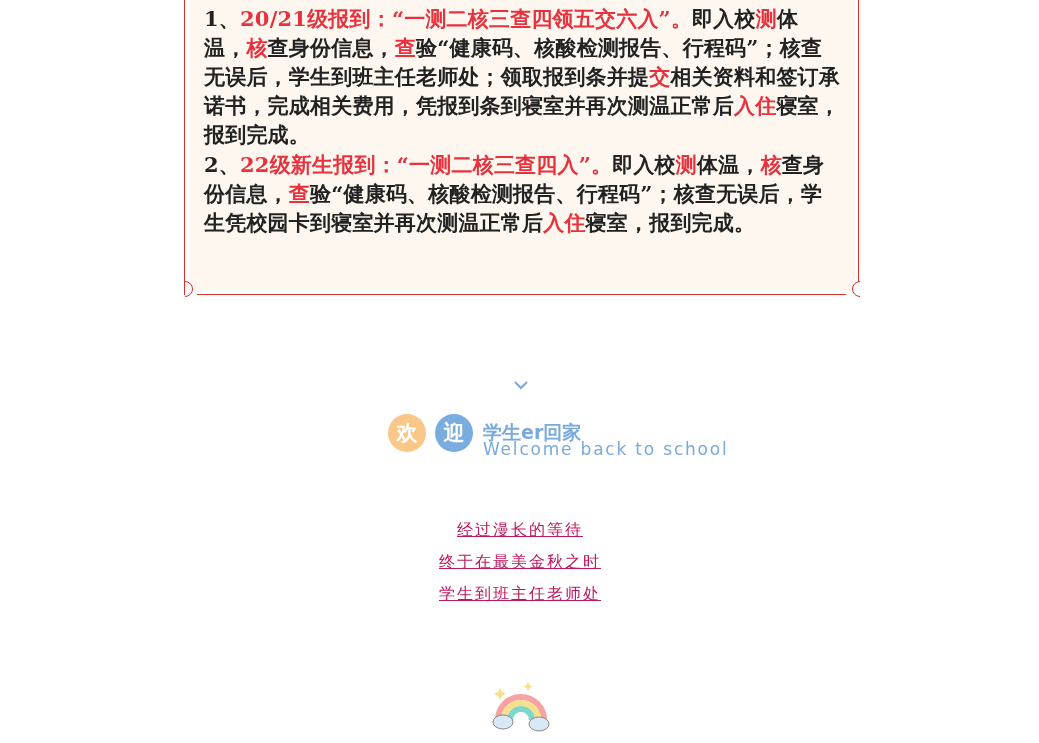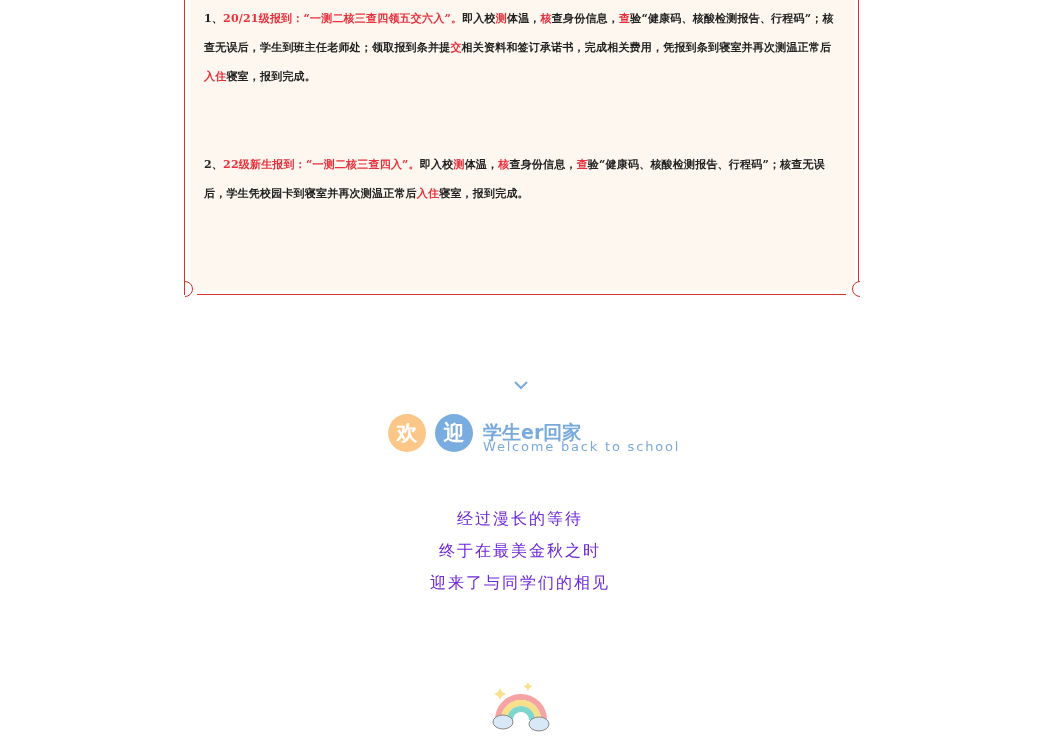--- a/index.html
+++ b/index.html
@@ -5,36 +5,36 @@
   html, body { margin:0; padding:0; background:#ffffff; }
   body { width:1039px; height:743px; position:relative; overflow:hidden;
          font-family:"DejaVu Serif", "Liberation Serif", serif; }
   .card { position:absolute; left:184px; top:-10px; width:675px; height:305px;
           border-left:1.5px solid #d9312c; border-right:1.5px solid #d9312c; box-sizing:border-box; }
   .card-bottom { position:absolute; left:197px; top:294px; width:649px; height:0; border-top:1.5px solid #d9312c; }
   .card-inner { position:absolute; left:190px; top:0; width:665px; height:290px; background:#fdf7ef; }
   .corner { position:absolute; width:14px; height:14px; border:1.5px solid #d9312c; border-radius:50%; background:#fff; }
   .corner.bl { left:177px; top:281px; clip-path: inset(0 0 0 50%); }
   .corner.br { left:852px; top:281px; clip-path: inset(0 50% 0 0); }
-  .para { position:absolute; left:204px; width:636px; font-size:11px; line-height:29px;
+  .para { position:absolute; left:204px; width:636px; font-size:21px; line-height:29px;
           font-weight:bold; color:#222; letter-spacing:0.2px; }
   .p1 { top:4px; }
   .p2 { top:150px; }
   .red { color:#e8313d; }
   .chev { position:absolute; left:514px; top:380px; width:14px; height:10px; }
   .badge { position:absolute; top:414px; width:38px; height:38px; border-radius:50%;
            color:#fff; font-size:21px; font-weight:bold; text-align:center; line-height:38px; }
   .b1 { left:388px; background:#fbc788; }
   .b2 { left:435px; background:#7aaddf; }
   .title-cn { position:absolute; left:483px; top:413px; font-family:"DejaVu Sans", sans-serif;
               font-size:19px; font-weight:bold; color:#79aadc;margin-top:7px; }
   .title-en { position:absolute; left:483px; top:439px; font-family:"DejaVu Sans", sans-serif;
-              font-size:13px; letter-spacing:1.8px; color:#79aadc; }
-  .poem { position:absolute; left:300px; width:440px; top:503px; text-align:center;
-          font-family:"DejaVu Sans", sans-serif; font-size:16px; line-height:32px; color:#6d28d9; letter-spacing:2px; }
+              font-size:17px; letter-spacing:1.8px; color:#79aadc; }
+  .poem { position:absolute; left:300px; width:440px; top:514px; text-align:center;
+          font-family:"DejaVu Sans", sans-serif; font-size:16px; line-height:32px; color:#be185d; letter-spacing:2px;text-decoration:underline; }
   .rainbow { position:absolute; left:490px; top:680px; width:62px; height:52px; }
 </style>
 </head>
 <body>
 
 <div class="card-inner"></div>
 <div class="card"></div>
 <div class="card-bottom"></div>
 <div class="corner bl"></div>
 <div class="corner br"></div>
@@ -52,21 +52,21 @@
 </svg>
 
 <div class="badge b1">欢</div>
 <div class="badge b2">迎</div>
 <div class="title-cn">学生er回家</div>
 <div class="title-en">Welcome back to school</div>
 
 <div class="poem">
   <div>经过漫长的等待</div>
   <div>终于在最美金秋之时</div>
-  <div>迎来了与同学们的相见</div>
+  <div>学生到班主任老师处</div>
 </div>
 
 <svg class="rainbow" viewBox="0 0 62 52">
   <path d="M8,40 A23,23 0 0 1 54,40" fill="none" stroke="#f5a3a3" stroke-width="6"></path>
   <path d="M14,40 A17,17 0 0 1 48,40" fill="none" stroke="#f8e08a" stroke-width="6"></path>
   <path d="M20,40 A11,11 0 0 1 42,40" fill="none" stroke="#7fd6cc" stroke-width="6"></path>
   <ellipse cx="13" cy="42" rx="10" ry="7" fill="#d9e8f7" stroke="#888" stroke-width="1"></ellipse>
   <ellipse cx="49" cy="44" rx="10" ry="7" fill="#d9e8f7" stroke="#888" stroke-width="1"></ellipse>
   <path d="M10,8 l2,4 4,2 -4,2 -2,4 -2,-4 -4,-2 4,-2z" fill="#f8e08a"></path>
   <path d="M38,2 l1.5,3 3,1.5 -3,1.5 -1.5,3 -1.5,-3 -3,-1.5 3,-1.5z" fill="#f8e08a"></path>

